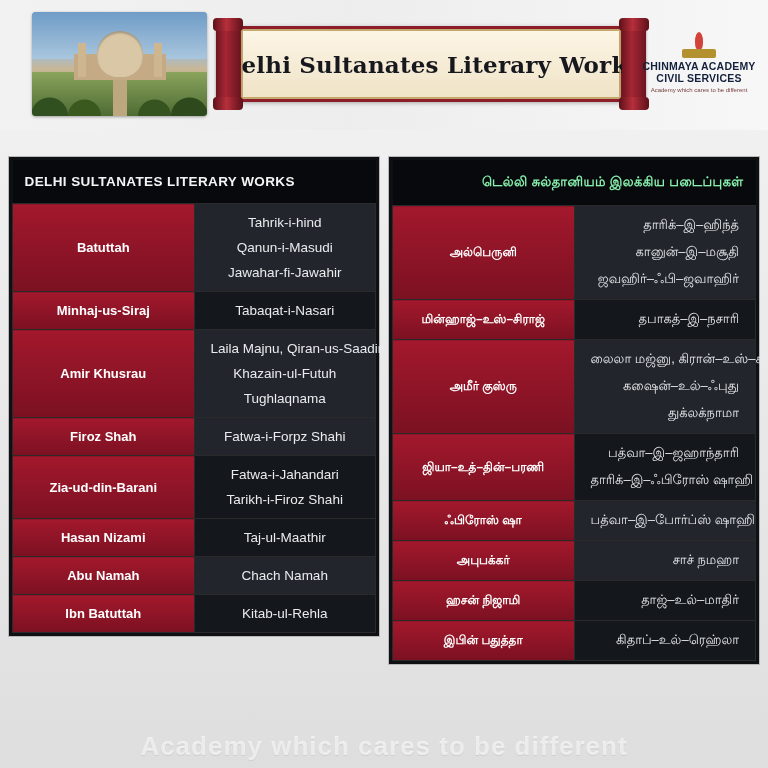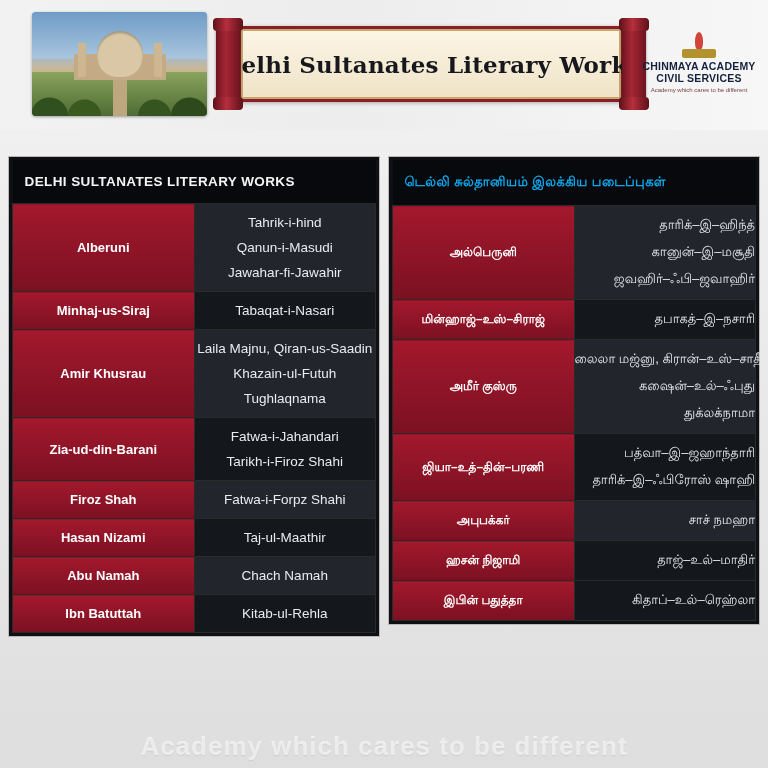--- a/index.html
+++ b/index.html
@@ -124,40 +124,40 @@
   table { width: 100%; border-collapse: collapse; table-layout: fixed; }
   .thead-cell {
     background: #08090c;
     color: #f4f4f4;
     font-size: 13.5px;
     font-weight: bold;
     letter-spacing: .4px;
     padding: 14px 12px;
     text-align: left;
   }
-  .thead-cell.ta { text-align: left; font-size: 13px; color:#0ea5e9; }
+  .thead-cell.ta { text-align: right; font-size: 13px; color:#86efac; }
 
   td.author {
     width: 143px;
     background: linear-gradient(180deg,#a3182c,#7b1122);
     color: #ffffff;
     font-weight: bold;
     font-size: 13px;
     text-align: center;
     border: 1px solid #2a2a2a;
     padding: 6px 4px;
   }
   td.author.ta { font-size: 12px; }
   td.works {
     background: #22262c;
     color: #e9ebee;
     font-size: 13.5px;
     text-align: center;
     border: 1px solid #2a2a2a;
-    padding: 6px 0;
+    padding: 6px 16px;
   }
   td.works.alt { background: #14171b; }
   td.works.ta { font-size: 13px; text-align: right; }
   .works div { padding: 5px 0; white-space: nowrap; }
 
   
   .watermark {
     position: absolute;
     left: 0; right: 0; bottom: 6px;
     text-align: center;
@@ -208,21 +208,21 @@
   <div class="tables">
 
     <div class="panel">
       <table>
         <tbody>
             <tr>
           <td class="thead-cell" colspan="2">DELHI SULTANATES LITERARY WORKS</td>
         </tr>
 
         <tr>
-          <td class="author">Alberuni</td>
+          <td class="author">Batuttah</td>
           <td class="works">
             <div>Tahrik-i-hind</div>
             <div>Qanun-i-Masudi</div>
             <div>Jawahar-fi-Jawahir</div>
           </td>
         </tr>
 
         <tr>
           <td class="author">Minhaj-us-Siraj</td>
           <td class="works alt">
@@ -233,31 +233,31 @@
         <tr>
           <td class="author">Amir Khusrau</td>
           <td class="works">
             <div>Laila Majnu, Qiran-us-Saadin</div>
             <div>Khazain-ul-Futuh</div>
             <div>Tughlaqnama</div>
           </td>
         </tr>
 
         <tr>
+          <td class="author">Firoz Shah</td>
+          <td class="works">
+            <div>Fatwa-i-Forpz Shahi</div>
+          </td>
+        </tr>
+
+        <tr>
           <td class="author">Zia-ud-din-Barani</td>
           <td class="works alt">
             <div>Fatwa-i-Jahandari</div>
             <div>Tarikh-i-Firoz Shahi</div>
-          </td>
-        </tr>
-
-        <tr>
-          <td class="author">Firoz Shah</td>
-          <td class="works">
-            <div>Fatwa-i-Forpz Shahi</div>
           </td>
         </tr>
 
         <tr>
           <td class="author">Hasan Nizami</td>
           <td class="works alt">
             <div>Taj-ul-Maathir</div>
           </td>
         </tr>
 
@@ -311,20 +311,26 @@
         </tr>
 
         <tr>
           <td class="author ta">ஜியா–உத்–தின்–பரணி</td>
           <td class="works ta alt">
             <div>பத்வா–இ–ஜஹாந்தாரி</div>
             <div>தாரிக்–இ–ஃபிரோஸ் ஷாஹி</div>
           </td>
         </tr>
 
+        <tr>
+          <td class="author ta">ஃபிரோஸ் ஷா</td>
+          <td class="works ta">
+            <div>பத்வா–இ–போர்ப்ஸ் ஷாஹி</div>
+          </td>
+        </tr>
 
         <tr>
           <td class="author ta">அபுபக்கர்</td>
           <td class="works ta">
             <div>சாச் நமஹா</div>
           </td>
         </tr>
 
         <tr>
           <td class="author ta">ஹசன் நிஜாமி</td>

